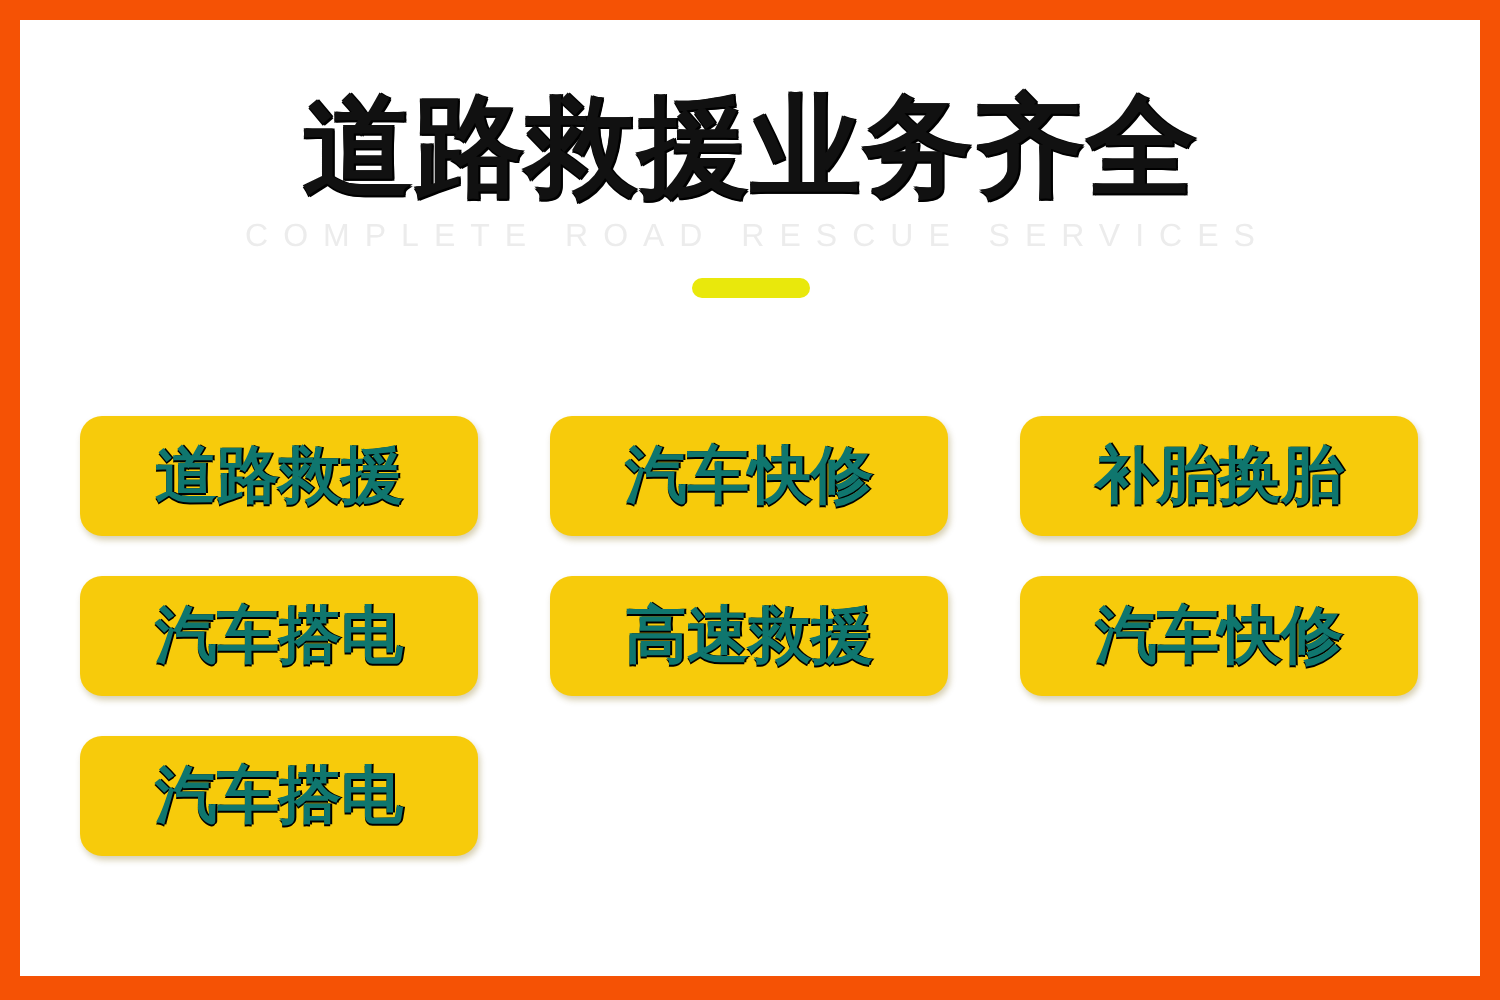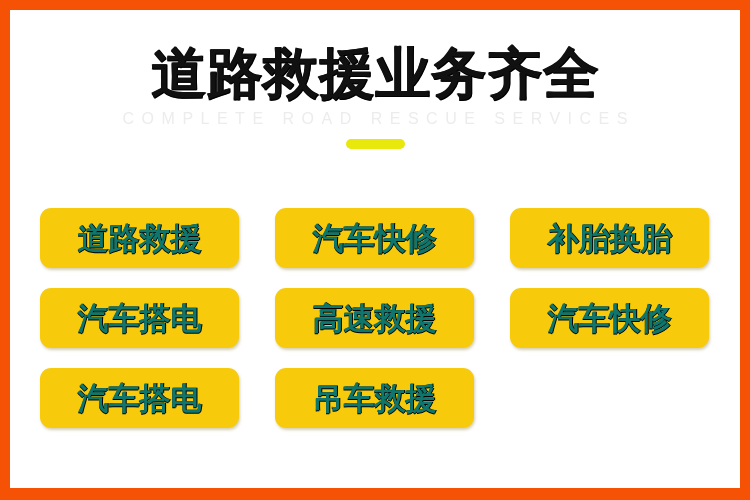--- a/index.html
+++ b/index.html
@@ -145,20 +145,17 @@
       </button>
 
       <button class="service-btn">
         <span class="label">汽车快修</span>
       </button>
 
       <button class="service-btn">
         <span class="label">汽车搭电</span>
       </button>
 
-      <button class="service-btn">
-        <span class="label">吊车救援</span>
-      </button>
 
     </div>
 
   </div>
 </div>
 
 </body></html>

